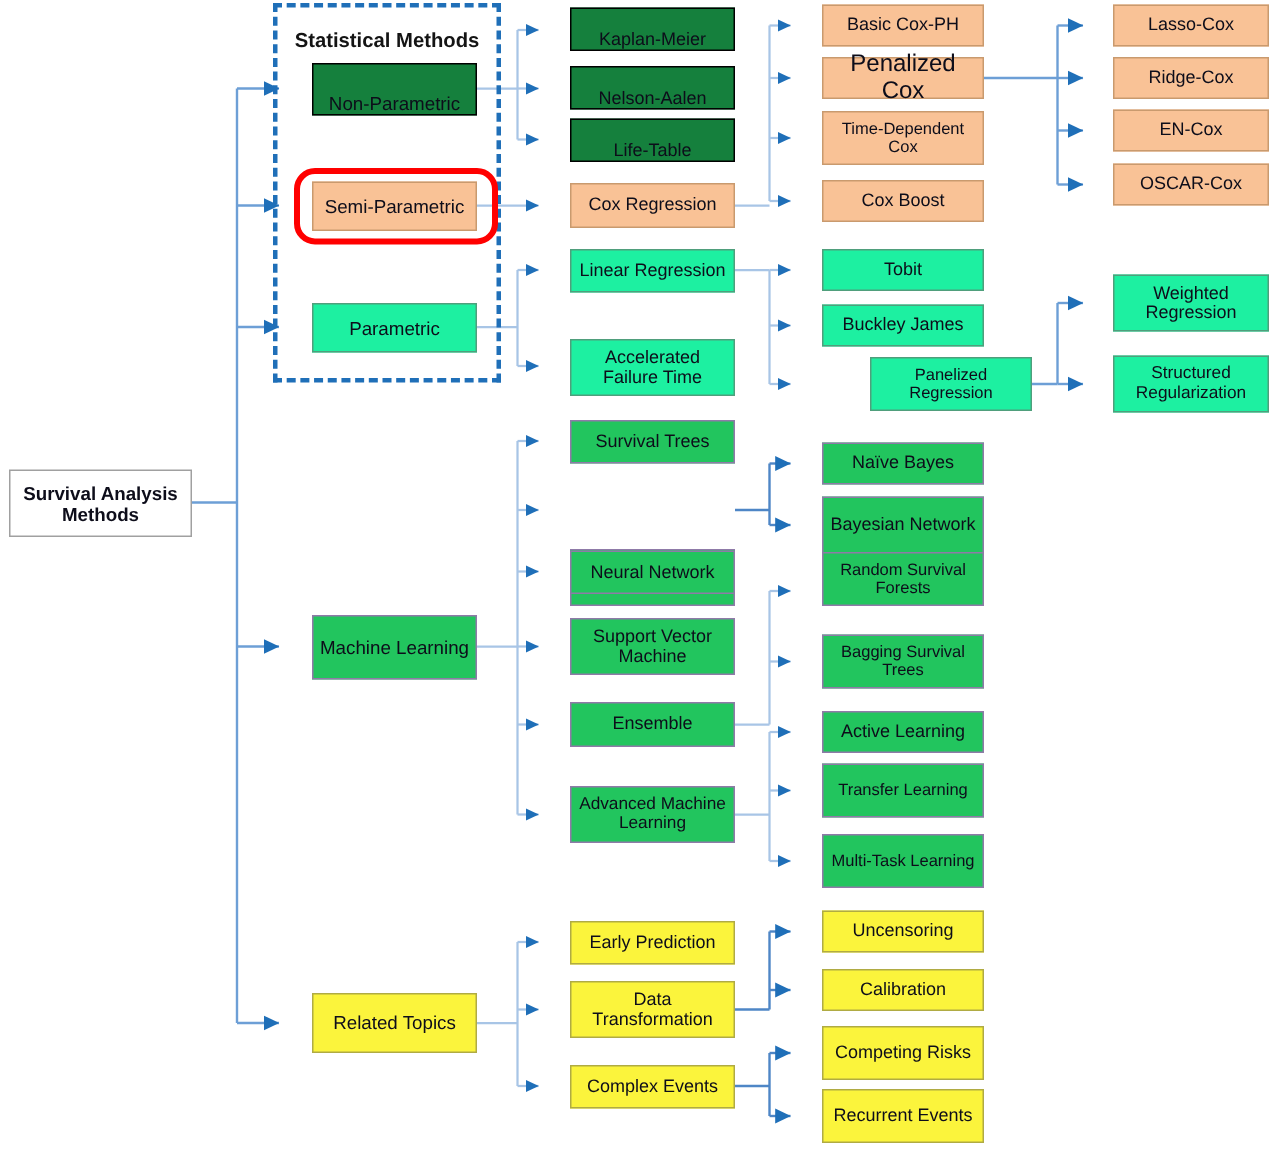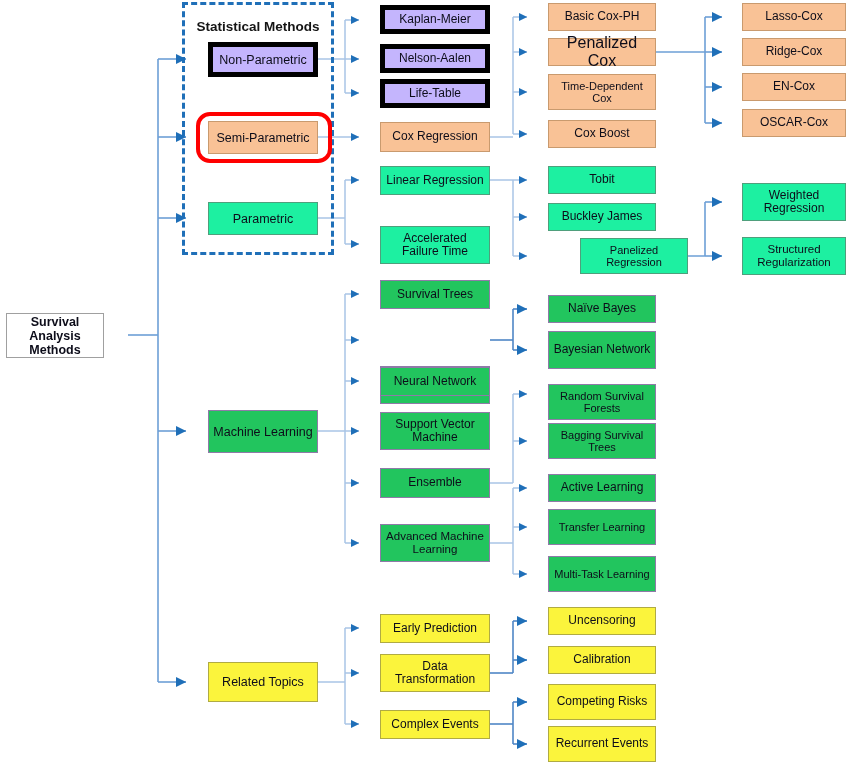--- a/index.html
+++ b/index.html
@@ -21,21 +21,21 @@
     color:#0d0d1a;
     line-height:1.12;
     border:1px solid #8d8d8d;
     padding:0 3px;
     z-index:3;
   }
   .node span{display:block;width:100%;}
 
   
   .c-root   {background:#ffffff;border:1px solid #a0a0a0;font-weight:bold;}
-  .c-blue   {background:#c4b5fd;border:5px solid #000000;}
+  .c-blue   {background:#15803d;border:1px solid #000000;align-items:flex-end;}
   .c-orange {background:#f9c296;border:1px solid #c99a6e;}
   .c-green  {background:#1df0a1;border:1px solid #4f9f7c;}
   .c-purple {background:#22c55e;border:1px solid #8f7aa8;}
   .c-yellow {background:#fbf43c;border:1px solid #b0ab43;}
 
   .group-label{
     position:absolute;
     z-index:3;
     color:#141414;
     font-size:13.5px;
@@ -193,21 +193,21 @@
       <path d="M513,702 L513,744"></path>
       <path d="M513,702 L527,702" marker-end="url(#arwL)"></path>
       <path d="M513,744 L527,744" marker-end="url(#arwL)"></path>
     </g>
   </svg>
 
   <div class="dashed-group" style="left:182px;top:2px;width:152px;height:253px;"></div>
 
   <div class="group-label" style="left:186px;top:19px;width:144px;font-weight:bold;">Statistical Methods</div>
 
-  <div class="node c-root" style="left:6px;top:313px;width:98px;height:45px;font-size:12.5px;">
+  <div class="node c-root" style="left:6px;top:313px;width:122px;height:45px;font-size:12.5px;">
     <span>Survival Analysis Methods</span>
   </div>
 
   <div class="node c-blue" style="left:208px;top:42px;width:110px;height:35px;font-size:12.5px;">
     <span>Non-Parametric</span>
   </div>
 
   <div class="node c-orange" style="left:208px;top:121px;width:110px;height:33px;font-size:12.5px;">
     <span>Semi-Parametric</span>
   </div>
@@ -296,21 +296,21 @@
   <div class="node c-green" style="left:548px;top:238px;width:108px;height:36px;font-size:11px;margin-left:32px;">
     <span>Panelized Regression</span>
   </div>
 
   <div class="node c-purple" style="left:548px;top:295px;width:108px;height:28px;font-size:12px;">
     <span>Naïve Bayes</span>
   </div>
   <div class="node c-purple" style="left:548px;top:331px;width:108px;height:38px;font-size:12px;">
     <span>Bayesian Network</span>
   </div>
-  <div class="node c-purple" style="left:548px;top:384px;width:108px;height:36px;font-size:11px;">
+  <div class="node c-purple" style="left:548px;top:368px;width:108px;height:36px;font-size:11px;">
     <span>Random Survival Forests</span>
   </div>
   <div class="node c-purple" style="left:548px;top:423px;width:108px;height:36px;font-size:11px;">
     <span>Bagging Survival Trees</span>
   </div>
   <div class="node c-purple" style="left:548px;top:474px;width:108px;height:28px;font-size:12px;">
     <span>Active Learning</span>
   </div>
   <div class="node c-purple" style="left:548px;top:509px;width:108px;height:36px;font-size:11px;">
     <span>Transfer Learning</span>

